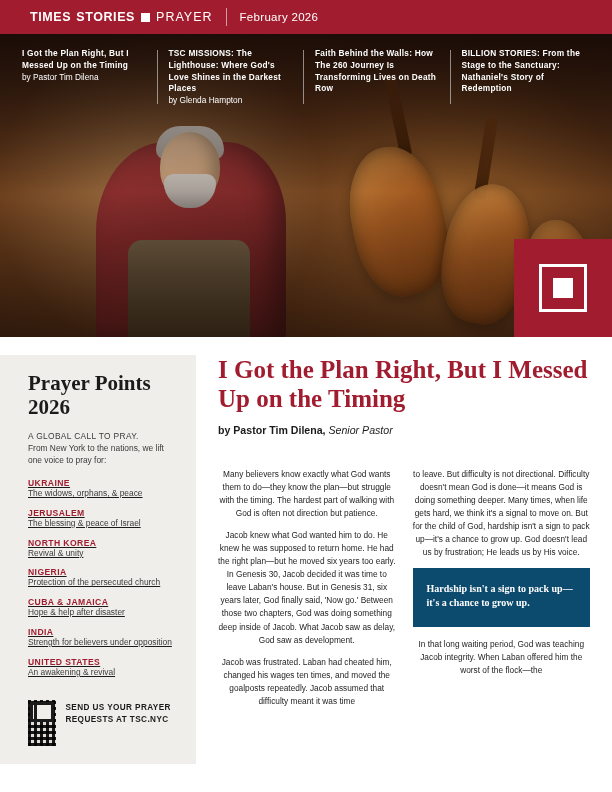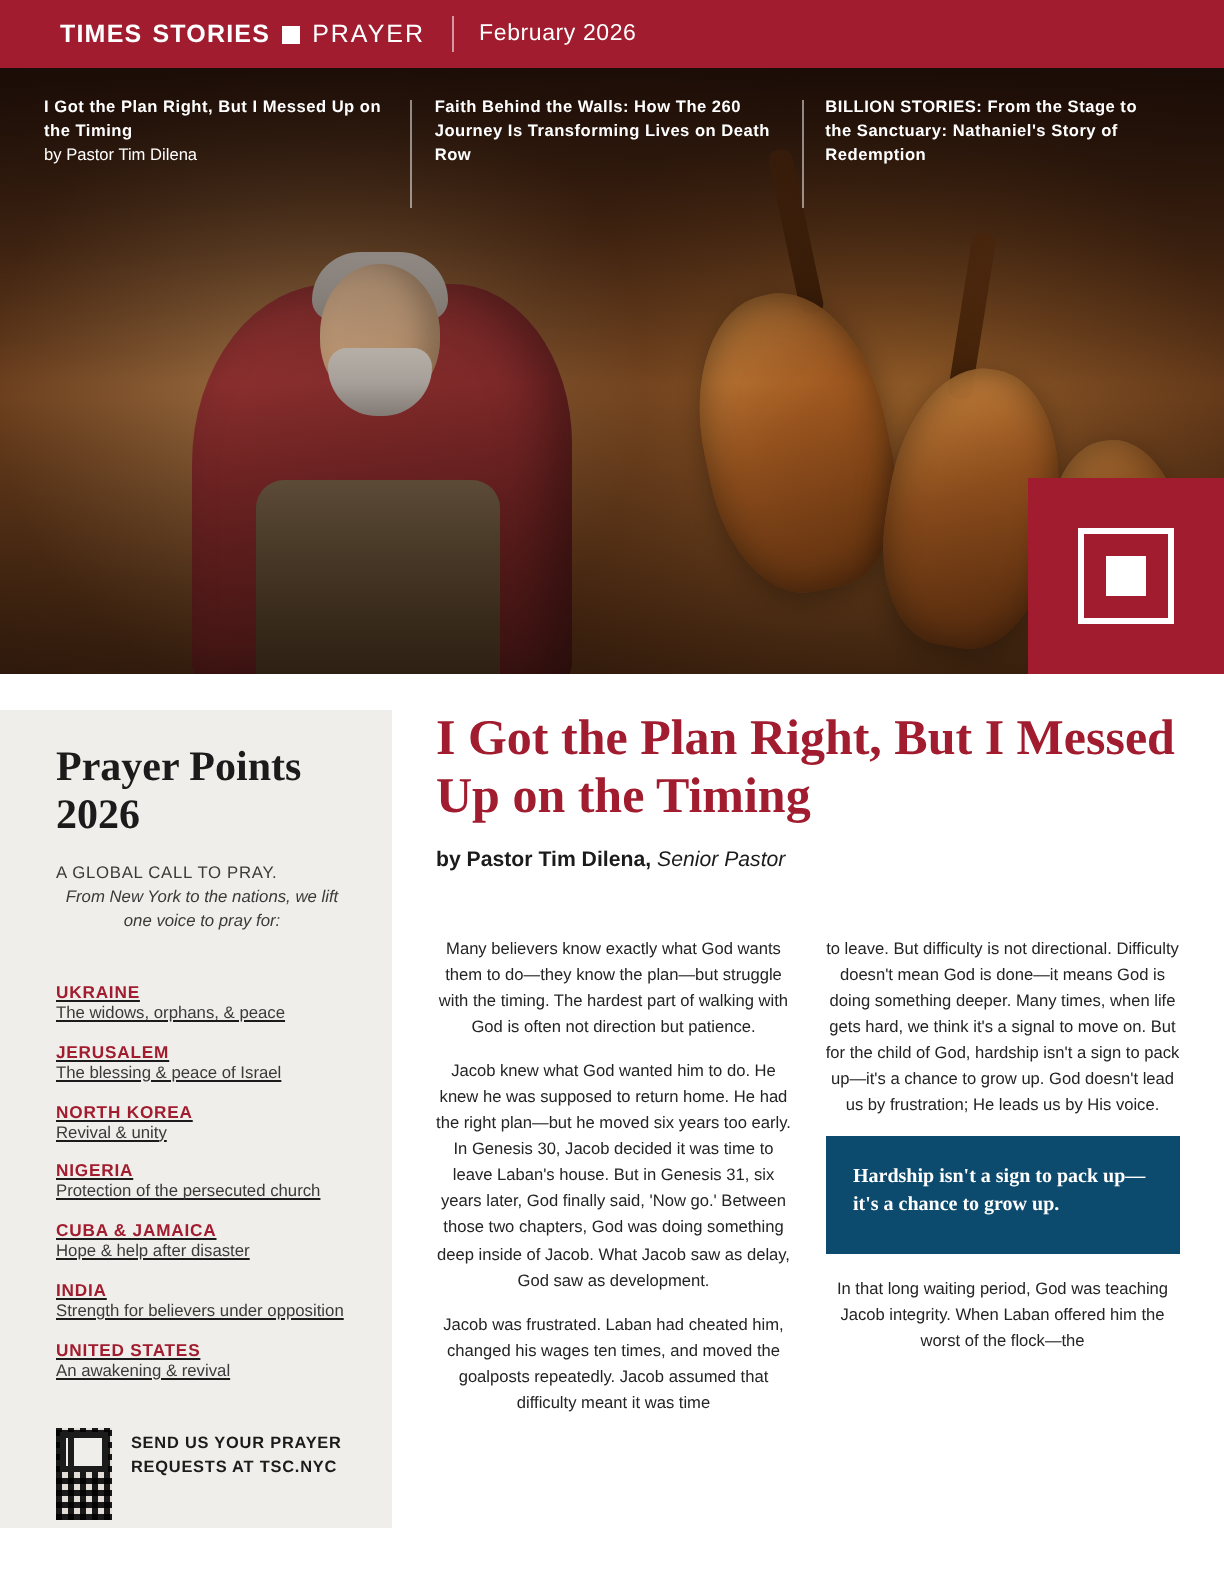--- a/index.html
+++ b/index.html
@@ -216,43 +216,41 @@
     margin: 0 0 12px 0;
   }
   .prayer-sub {
     font-size: 8.4px;
     letter-spacing: 0.35px;
     color: #3a3a3a;
     margin-bottom: 2px;
   }
   .prayer-italic {
     font-size: 8.4px;
-    font-style: italic;
     line-height: 1.4;
     color: #3a3a3a;
-    margin-bottom: 24px;
-    text-align: center;
+    margin-bottom: 11px;
   }
   .pp-item { margin-bottom: 8.5px; text-decoration: underline; }
   .pp-name {
     font-size: 8.6px;
     font-weight: 700;
     letter-spacing: 0.4px;
     color: #a01c2e;
     text-transform: uppercase;
   }
   .pp-desc {
     font-size: 8.4px;
     line-height: 1.35;
     color: #3a3a3a;
   }
   .qr-block {
     position: absolute;
     left: 28px;
-    bottom: 4px;
+    bottom: 18px;
     display: flex;
     align-items: flex-start;
     gap: 9px;
   }
   .qr {
     width: 46px; height: 46px;
     background:
       repeating-linear-gradient(90deg, #1b1b1b 0 3px, #f0eeea 3px 6px),
       repeating-linear-gradient(0deg, #1b1b1b 0 3px, #f0eeea 3px 6px);
     background-blend-mode: multiply;
@@ -351,20 +349,24 @@
     <div class="luthier-beard"></div>
   </div>
   <div class="hero-vignette"></div>
 
   <div class="headline-bar">
     <div class="hl">
       <div class="hl-title">I Got the Plan Right, But I Messed Up on the Timing</div>
       <div class="hl-by">by Pastor Tim Dilena</div>
     </div>
     <div class="hl">
+      <div class="hl-title">TSC MISSIONS: The Lighthouse: Where God's Love Shines in the Darkest Places</div>
+      <div class="hl-by">by Glenda Hampton</div>
+    </div>
+    <div class="hl">
       <div class="hl-title">Faith Behind the Walls: How The 260 Journey Is Transforming Lives on Death Row</div>
       <div class="hl-by"></div>
     </div>
     <div class="hl">
       <div class="hl-title">BILLION STORIES: From the Stage to the Sanctuary: Nathaniel's Story of Redemption</div>
       <div class="hl-by"></div>
     </div>
   </div>
 
   <div class="hero-badge">

